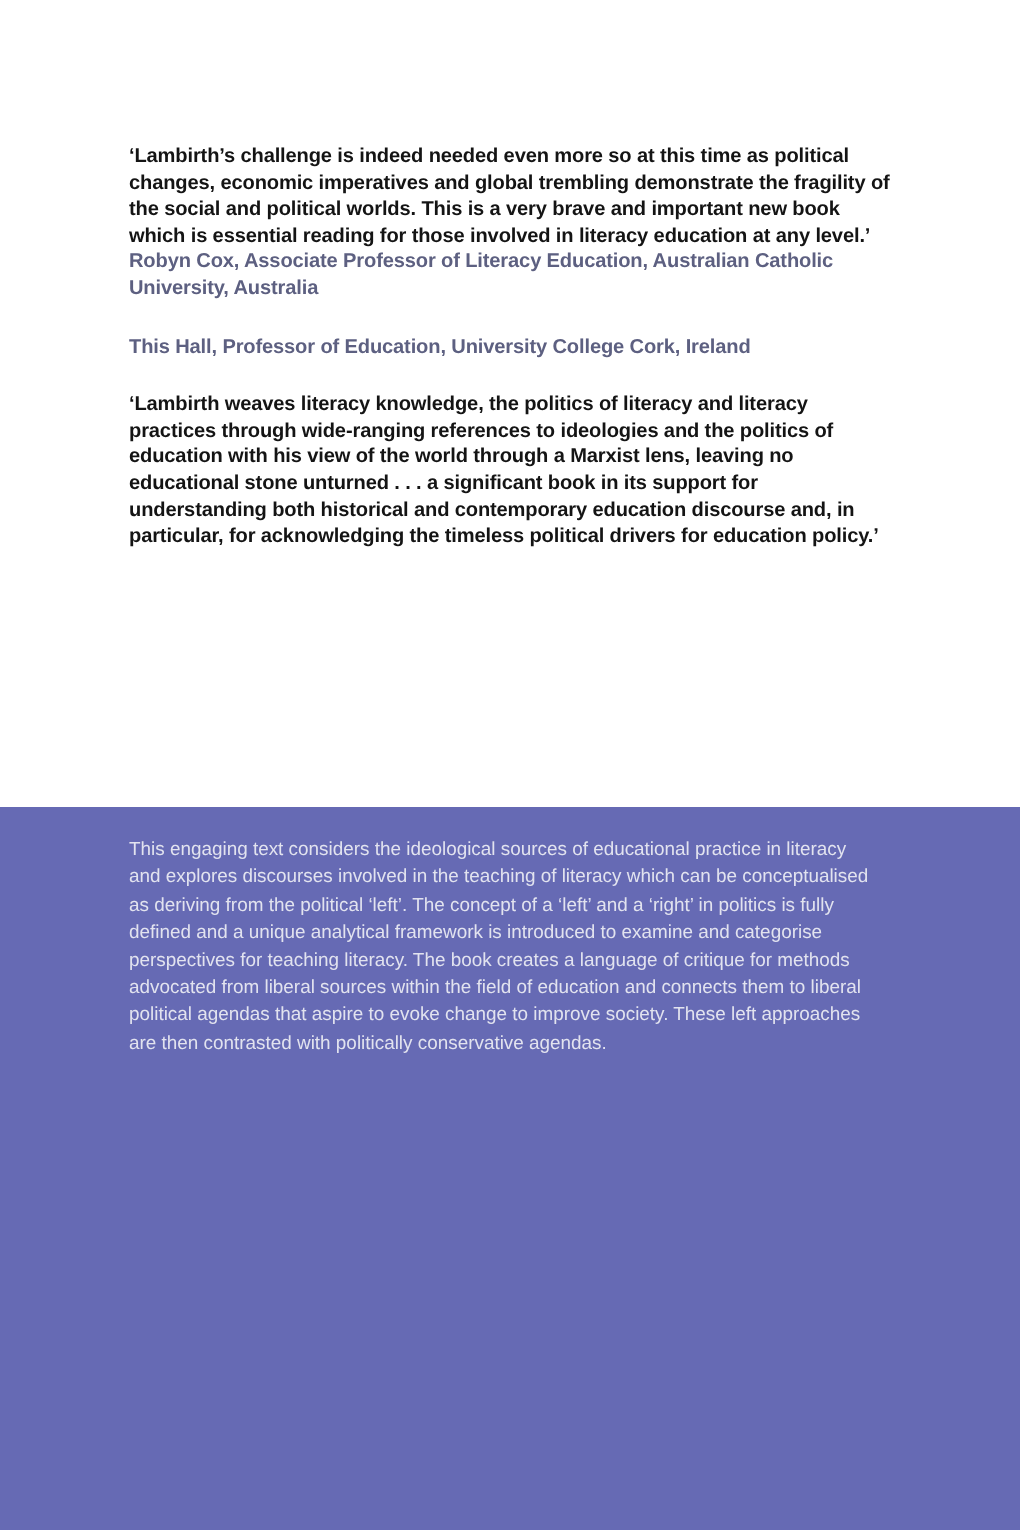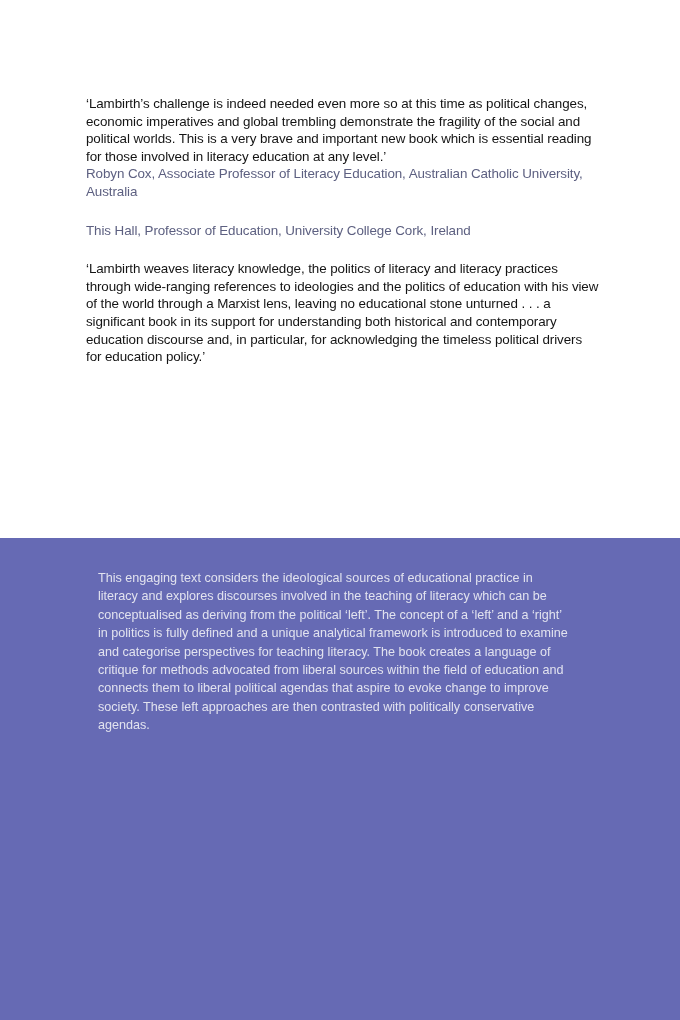--- a/index.html
+++ b/index.html
@@ -32,29 +32,29 @@
     box-sizing: border-box;
     padding: 95px 80px 0 86px;
   }
   .quote-block {
     margin-bottom: 21px;
   }
   .quote-block:last-child { margin-bottom: 13px; }
   .quote-text {
     font-size: 13.4px;
     line-height: 17.6px;
-    font-weight: normal;
+    font-weight: bold;
     color: #141414;
     letter-spacing: -0.09px;
     margin: 0;
   }
   .quote-attrib {
     font-size: 13.4px;
     line-height: 17.6px;
-    font-weight: normal;
+    font-weight: bold;
     color: #5d6081;
     letter-spacing: -0.09px;
     margin: 0;
   }
 
   
   .blurb-section {
     position: absolute;
     left: 0;
     top: 538px;
@@ -66,21 +66,21 @@
     position: absolute;
     left: 86px;
     top: 19px;
     width: 500px;
   }
   .blurb-text {
     font-size: 12.6px;
     line-height: 18.4px;
     color: #e2e3ef;
     letter-spacing: 0px;
-    margin: 12px;
+    margin: 0;
   }
 </style>
 </head>
 <body>
 
 <div id="cover">
 
   <div class="praise-section">
 
     <div class="quote-block">

